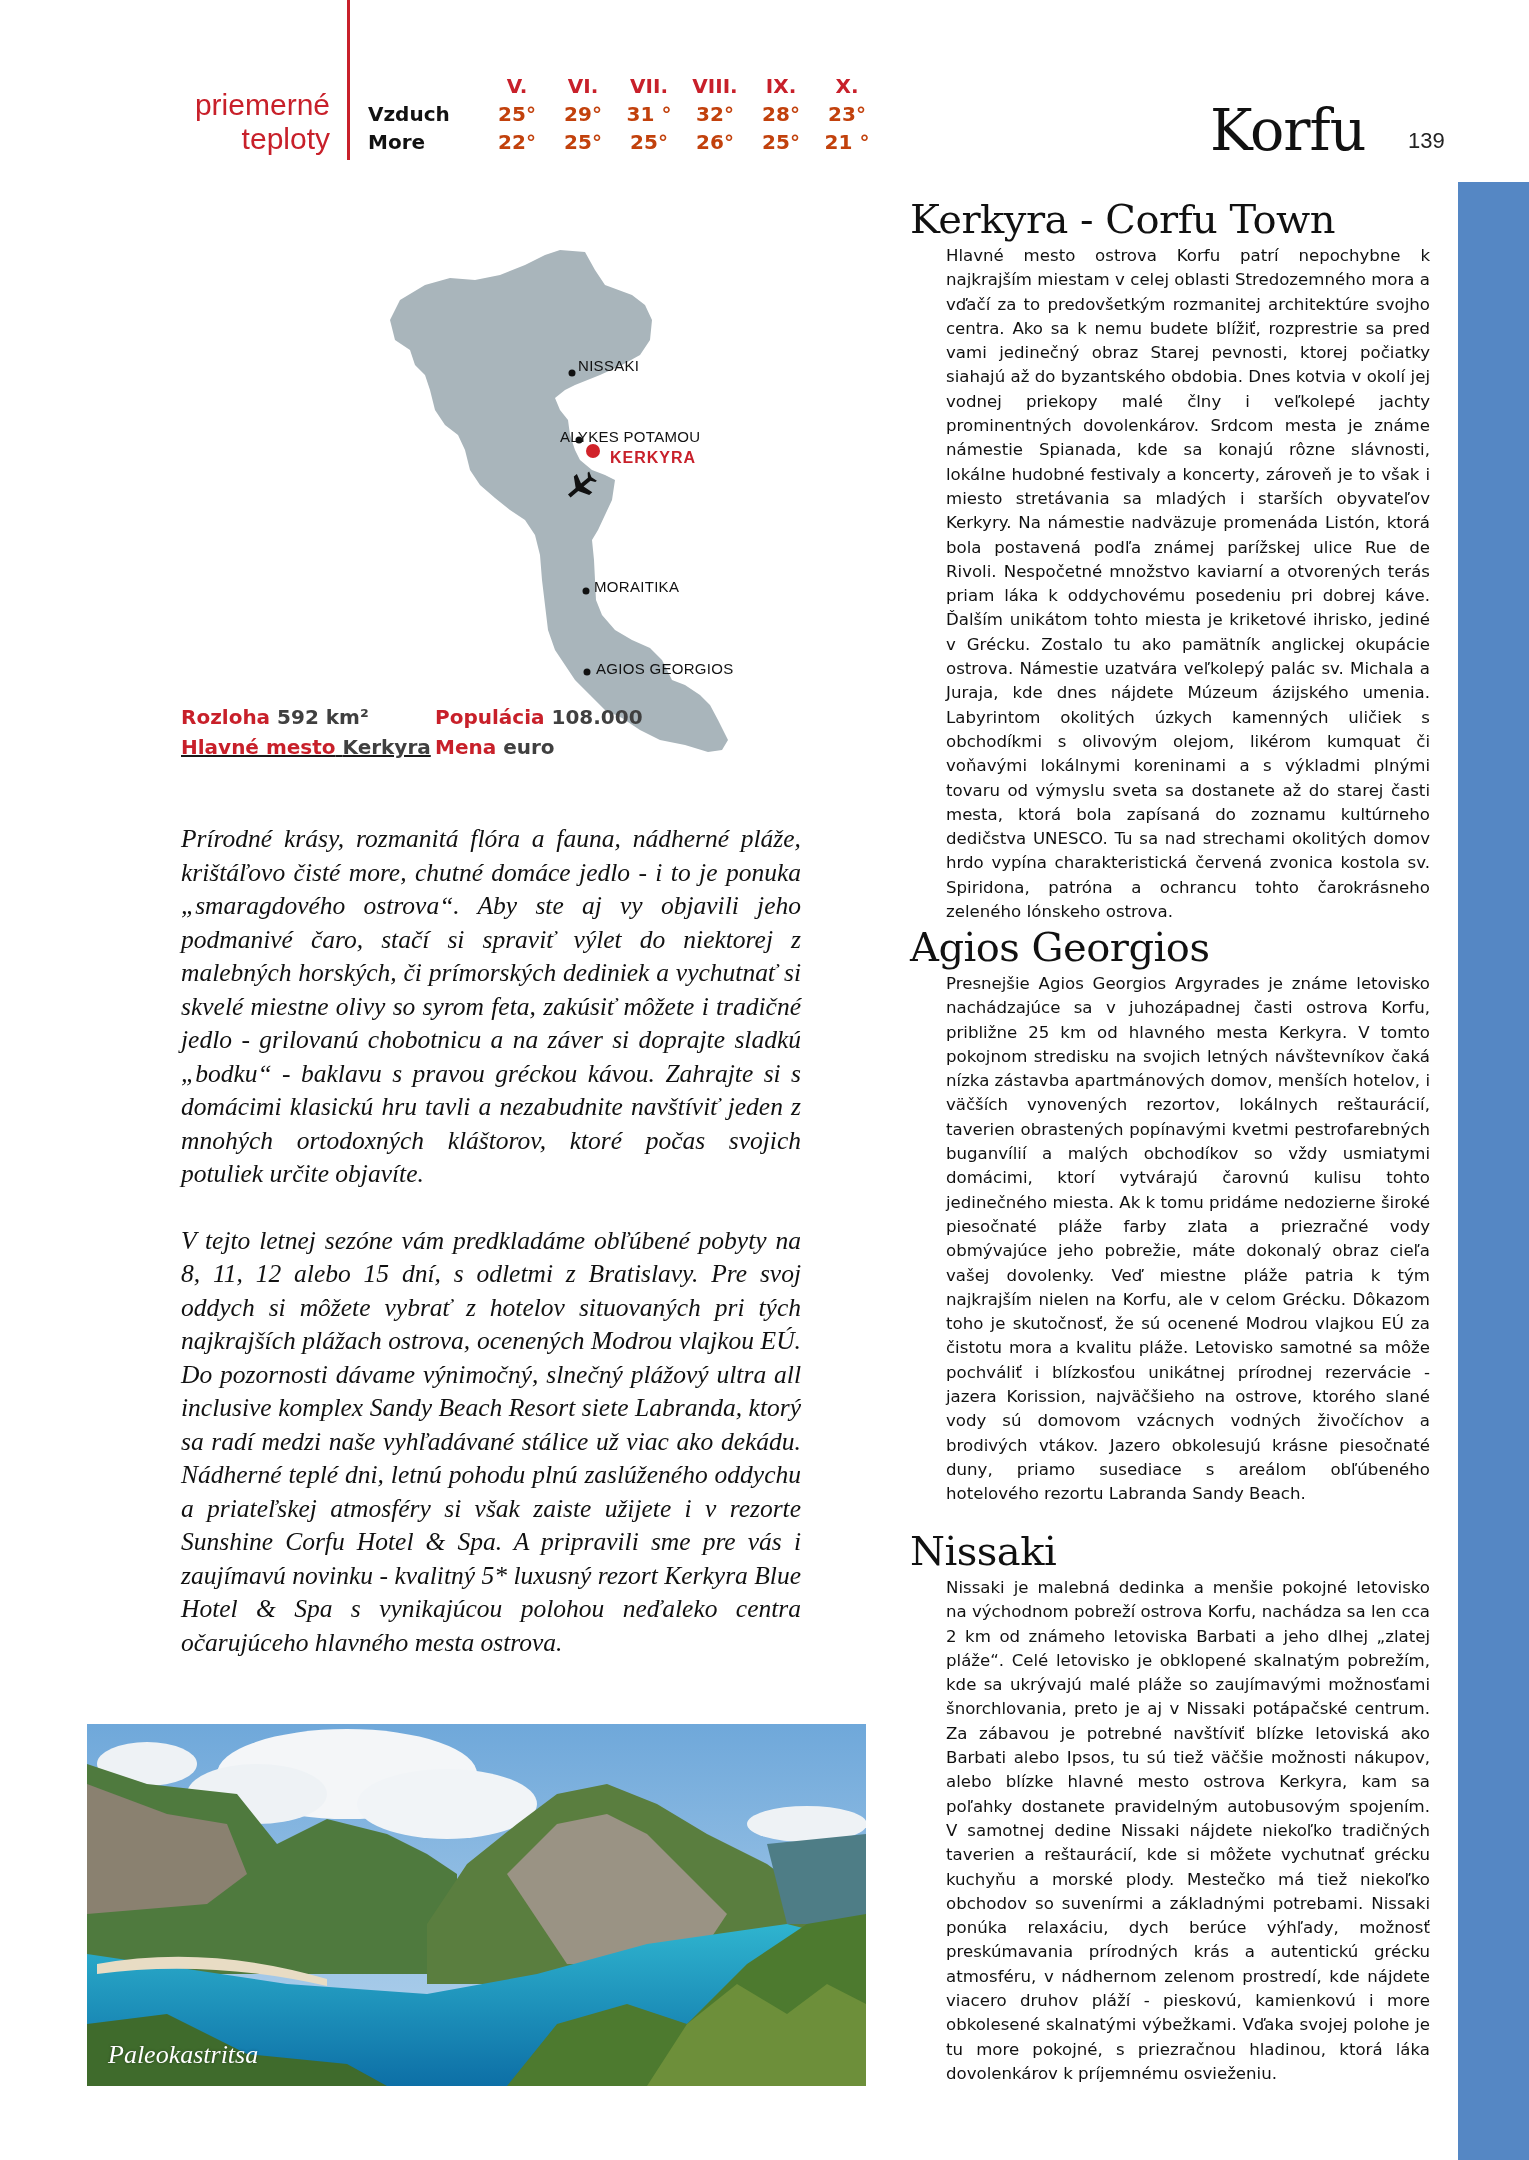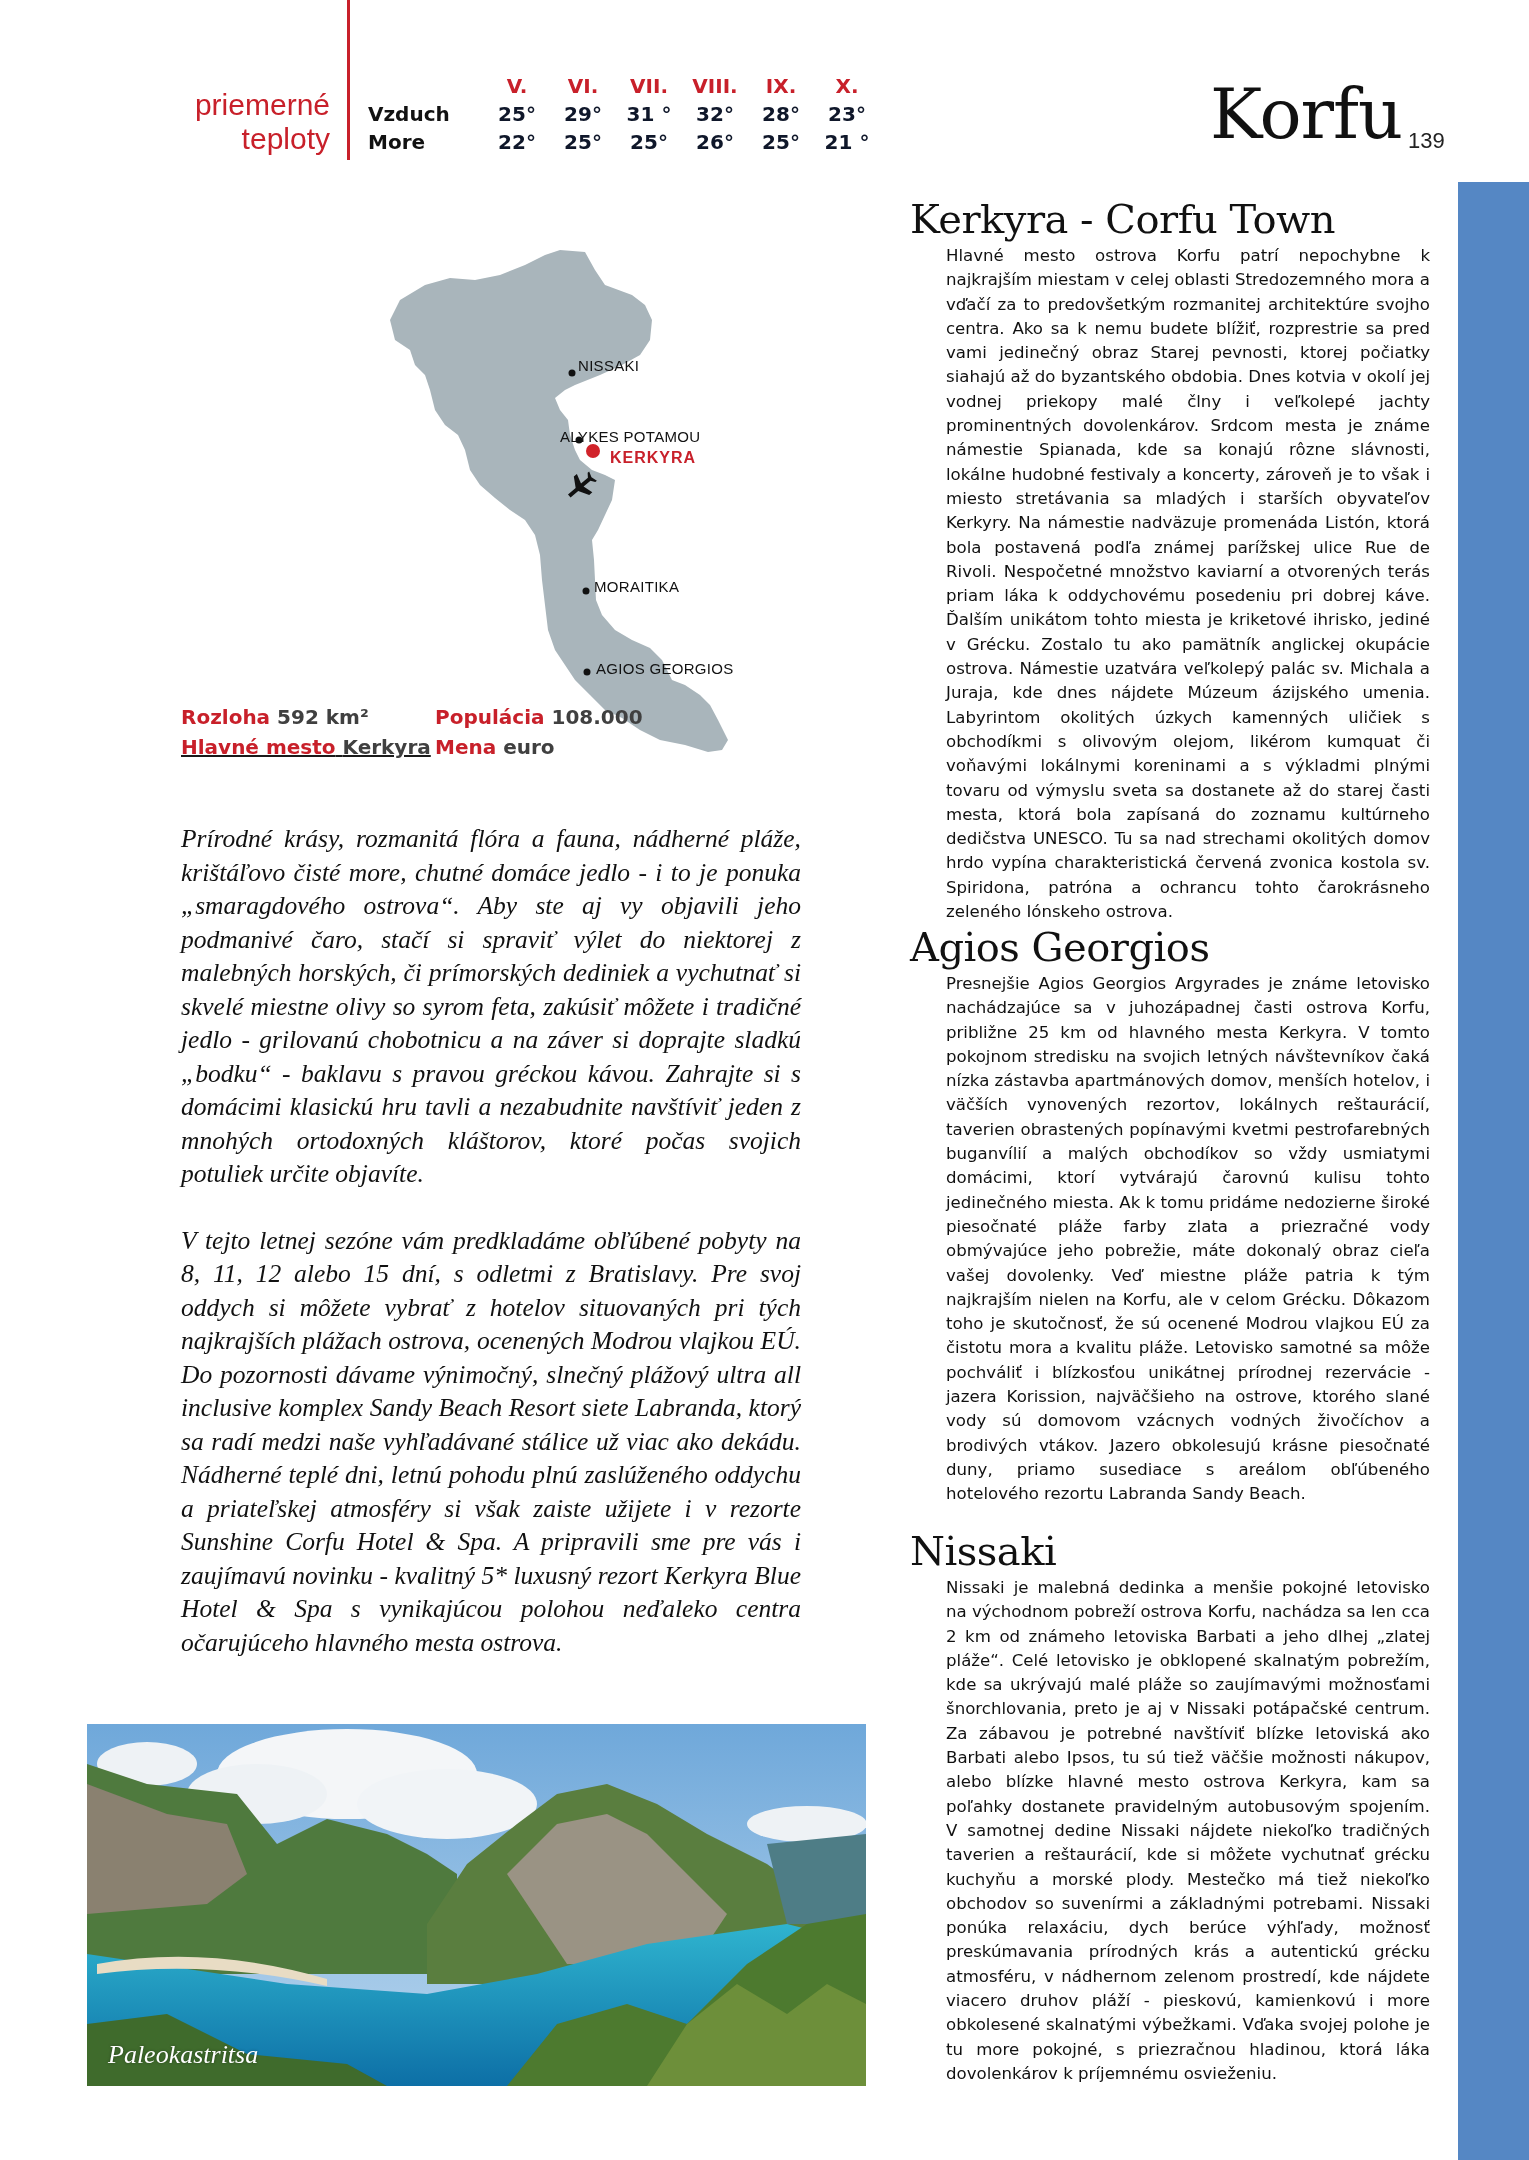--- a/index.html
+++ b/index.html
@@ -11,26 +11,26 @@
   .abs { position:absolute; }
 
   
   .temp-vline { left:347px; top:0; width:3px; height:160px; background:#c8202a; }
   .temp-label { left:150px; top:88px; width:180px; text-align:right;
     color:#c8202a; font-weight:normal; font-size:30px; line-height:34px; }
   .temp-table { left:368px; top:72px; border-collapse:collapse;
     font-family:"DejaVu Sans", sans-serif; font-weight:bold; }
   .temp-table td { padding:0; height:28px; font-size:20px; line-height:28px; }
   .temp-table td.rowlab { width:116px; color:#111; }
-  .temp-table td.val { width:66px; text-align:center; color:#0f172a; }
+  .temp-table td.val { width:66px; text-align:center; color:#c2410c; }
   .temp-table tr.months td.val { color:#c8202a; }
 
   
-  .page-title { left:1210px; top:72px; font-family:"DejaVu Serif", serif;
-    font-size:70px; line-height:84px; color:#111; letter-spacing:-1px; }
+  .page-title { left:1210px; top:88px; font-family:"DejaVu Serif", serif;
+    font-size:57px; line-height:84px; color:#111; letter-spacing:-1px; }
   .page-number { left:1408px; top:128px; font-size:22px; color:#222; }
   .blue-bar { left:1458px; top:182px; width:71px; height:1978px; background:#5587c4; }
 
   
   .map-svg { left:370px; top:240px; width:400px; height:530px; }
   .map-label { font-family:"Liberation Sans", sans-serif; font-size:15px; color:#111; letter-spacing:0.3px; }
   .map-label.capital { color:#c8202a; font-weight:bold; font-size:16px; letter-spacing:1px; }
 
   
   .facts { left:181px; top:702px; font-weight:bold; font-size:20px; line-height:30px;

